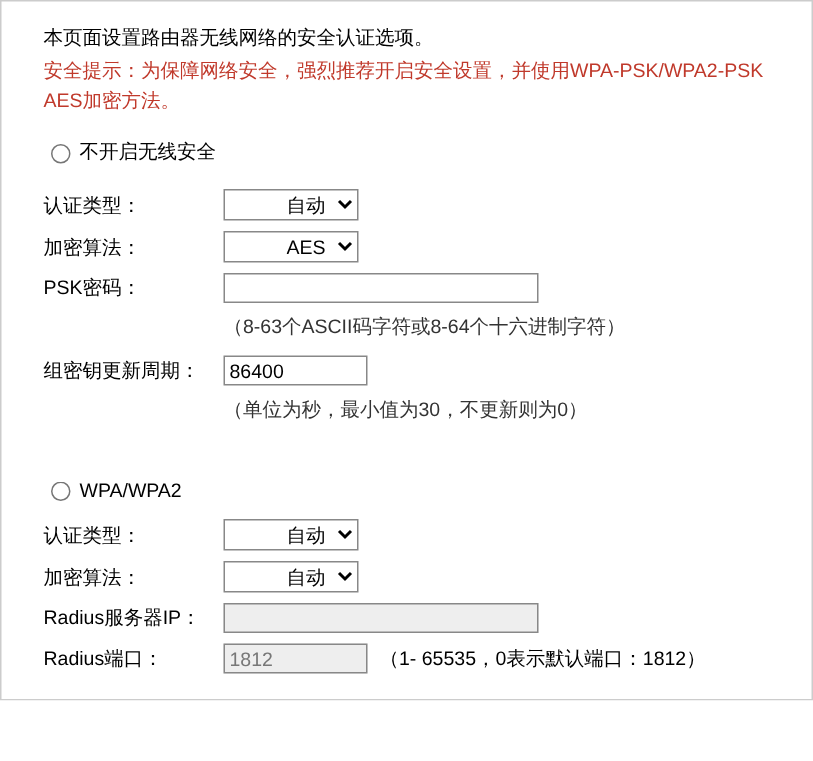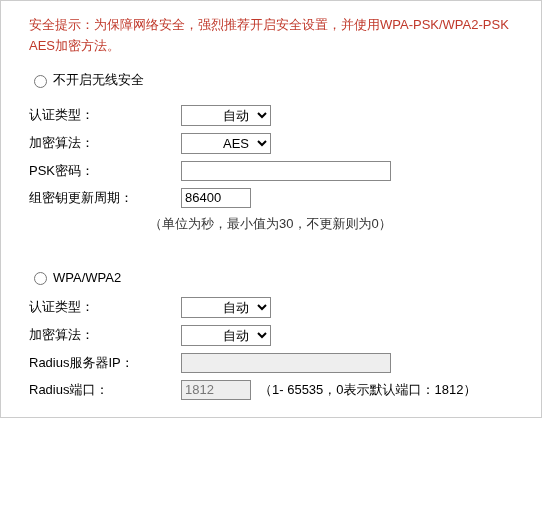--- a/index.html
+++ b/index.html
@@ -46,40 +46,39 @@
   .highlight-wrap input { margin-right: 6px; }
   .highlight-label {
     font-family: "Courier New", monospace;
     font-size: 13px;
     font-weight: bold;
   }
   .form-row {
     display: flex;
     align-items: center;
     margin: 7px 0;
-    gap: 32px;
   }
   .form-label {
     width: 120px;
     flex-shrink: 0;
   }
   .form-input select, .form-input input[type=text], .form-input input[type=password] {
     font-size: 13px;
     padding: 1px 3px;
     border: 1px solid #888;
     background: #fff;
     font-family: inherit;
   }
   .form-input select { width: 90px; height: 21px; padding-left: 37px; }
   .form-input input[type=text], .form-input input[type=password] {
     height: 20px;
   }
   .psk { width: 210px; }
   .ip { width: 210px; }
-  .num { width: 70px; }
+  .num { width: 96px; }
   .hint {
     color: #333;
     margin: 2px 0 10px 120px;
     font-size: 13px;
   }
   .section-gap { height: 20px; }
   .plain-radio {
     margin: 6px 0 12px 0;
     display: flex;
     align-items: flex-end;
@@ -91,20 +90,21 @@
   }
   .wrapper { position: relative; width: 542px; }
 </style>
 </head>
 <body>
 
 <div class="wrapper">
 <div class="panel">
   <div class="content">
 
+    <div class="intro">本页面设置路由器无线网络的安全认证选项。</div>
     <div class="warning">安全提示：为保障网络安全，强烈推荐开启安全设置，并使用WPA-PSK/WPA2-PSK AES加密方法。</div>
 
     <div class="radio-row">
       <input type="radio" name="mode" style="">
       <span>不开启无线安全</span>
     </div>
 
 
     <div class="form-row">
       <span class="form-label">认证类型：</span>
@@ -123,20 +123,21 @@
         </select>
       </span>
     </div>
 
     <div class="form-row">
       <span class="form-label">PSK密码：</span>
       <span class="form-input">
         <input type="password" class="psk" value="" style="">
       </span>
     </div>
+    <div class="hint">（8-63个ASCII码字符或8-64个十六进制字符）</div>
 
     <div class="form-row">
       <span class="form-label">组密钥更新周期：</span>
       <span class="form-input">
         <input type="text" class="num" value="86400" style="">
       </span>
     </div>
     <div class="hint">（单位为秒，最小值为30，不更新则为0）</div>
 
     <div class="section-gap"></div>

